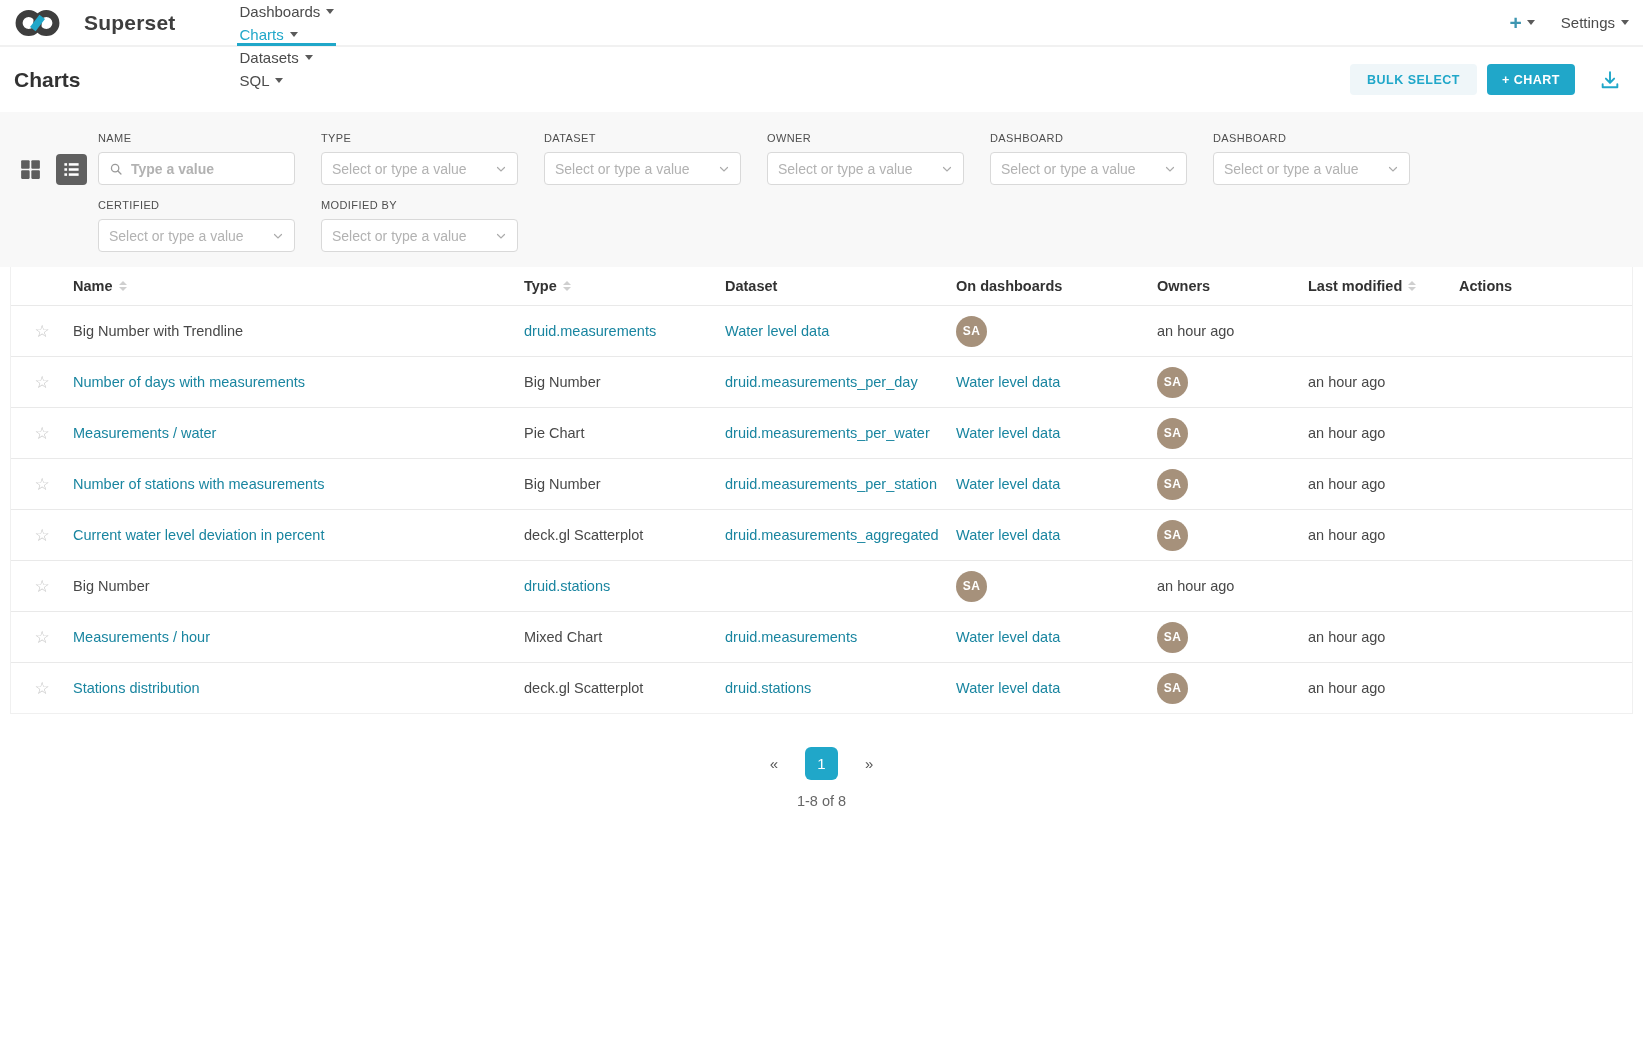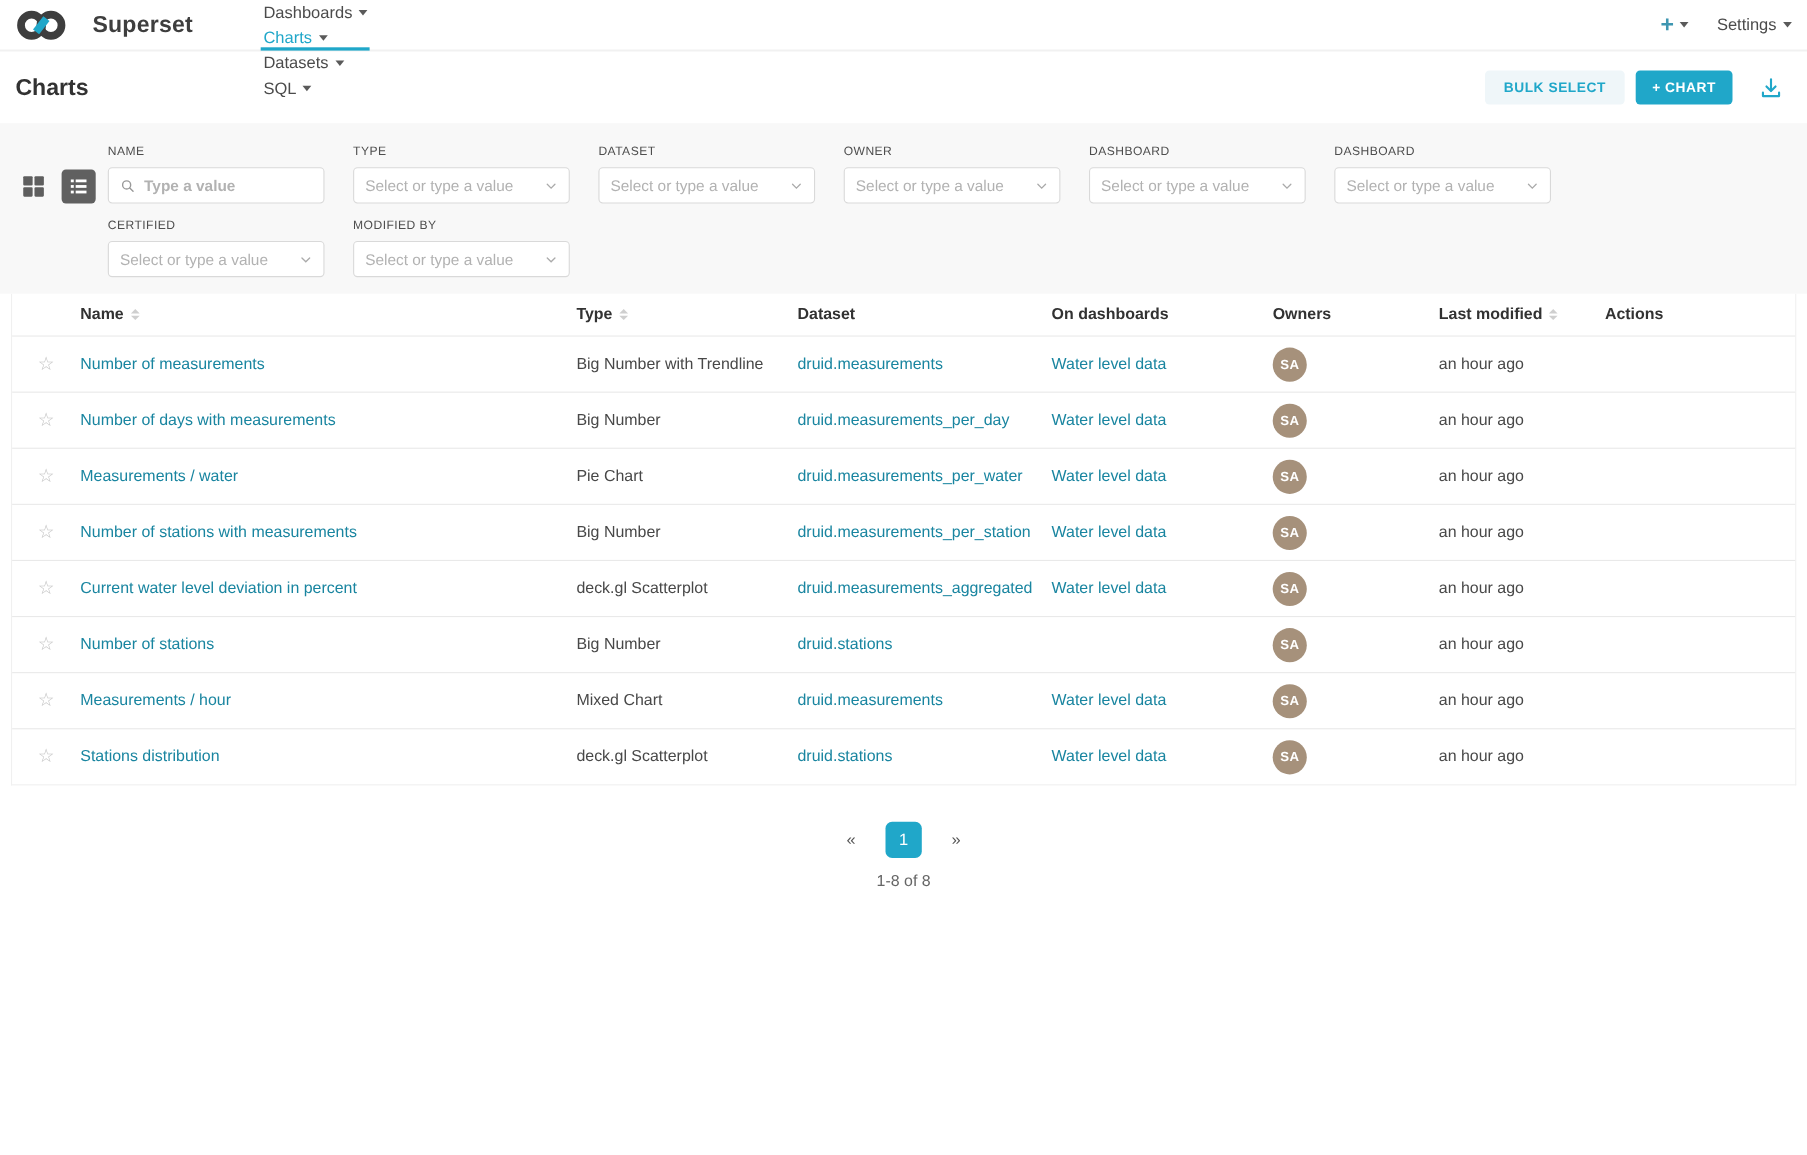--- a/index.html
+++ b/index.html
@@ -300,21 +300,20 @@
     <div class="th">
       <span>Actions</span>
     </div>
   </div>
 
   <div id="table-body">
       <div class="tgrid trow">
       <div class="star-cell">
         <button class="star">☆</button>
       </div>
-      <div><a class="cell-link">Number of measurements</a></div>
       <div>Big Number with Trendline</div>
       <div><a class="cell-link">druid.measurements</a></div>
       <div><a class="cell-link">Water level data</a></div>
       <div>
           <span class="avatar">SA</span>
         </div>
       <div>an hour ago</div>
       <div></div>
     </div>
       <div class="tgrid trow">
@@ -370,21 +369,20 @@
       <div>
           <span class="avatar">SA</span>
         </div>
       <div>an hour ago</div>
       <div></div>
     </div>
       <div class="tgrid trow">
       <div class="star-cell">
         <button class="star">☆</button>
       </div>
-      <div><a class="cell-link">Number of stations</a></div>
       <div>Big Number</div>
       <div><a class="cell-link">druid.stations</a></div>
       <div><a class="cell-link"></a></div>
       <div>
           <span class="avatar">SA</span>
         </div>
       <div>an hour ago</div>
       <div></div>
     </div>
       <div class="tgrid trow">

